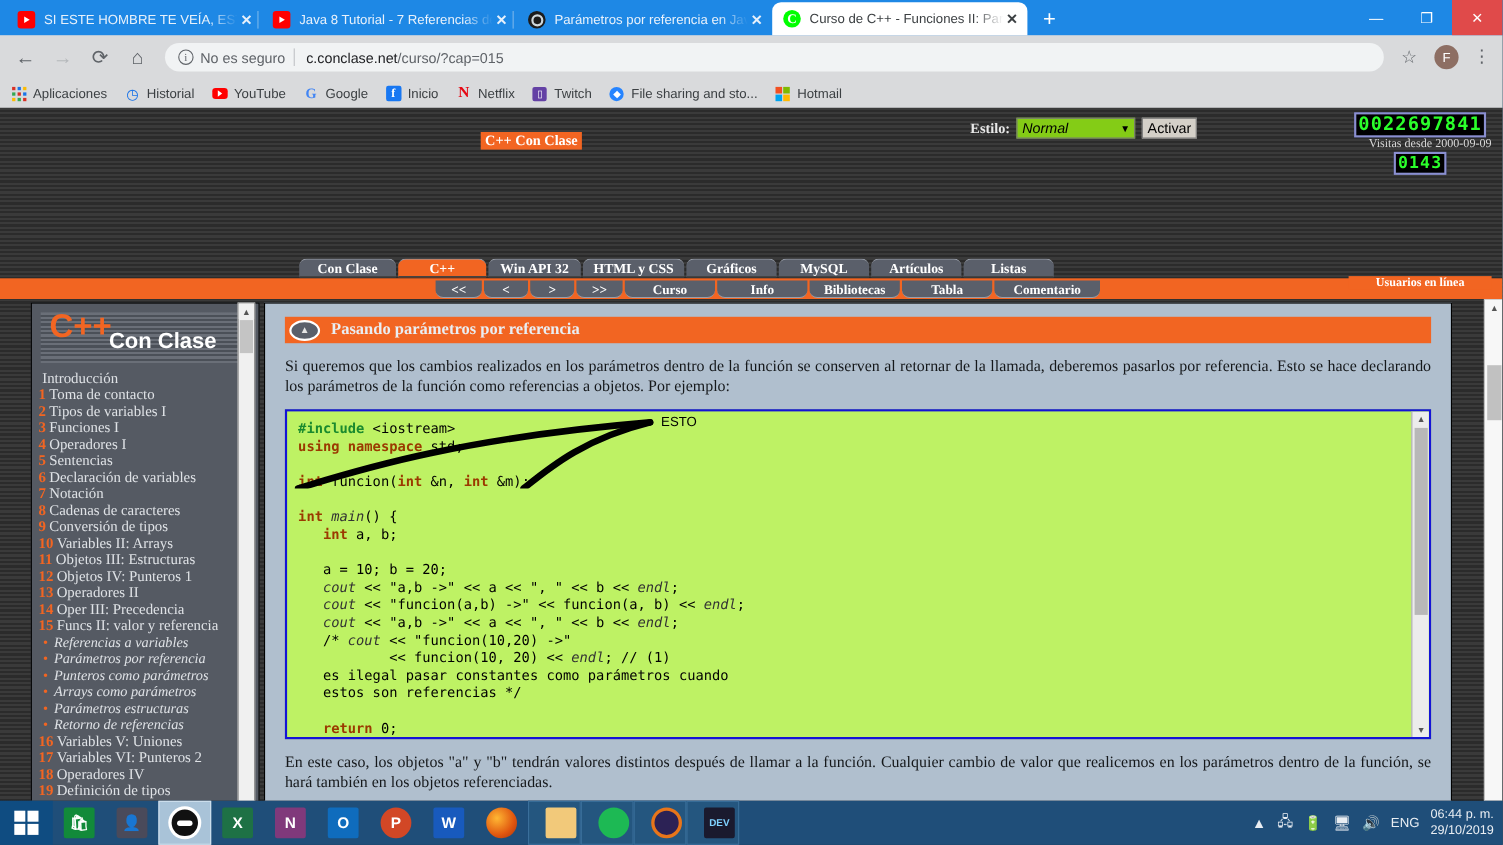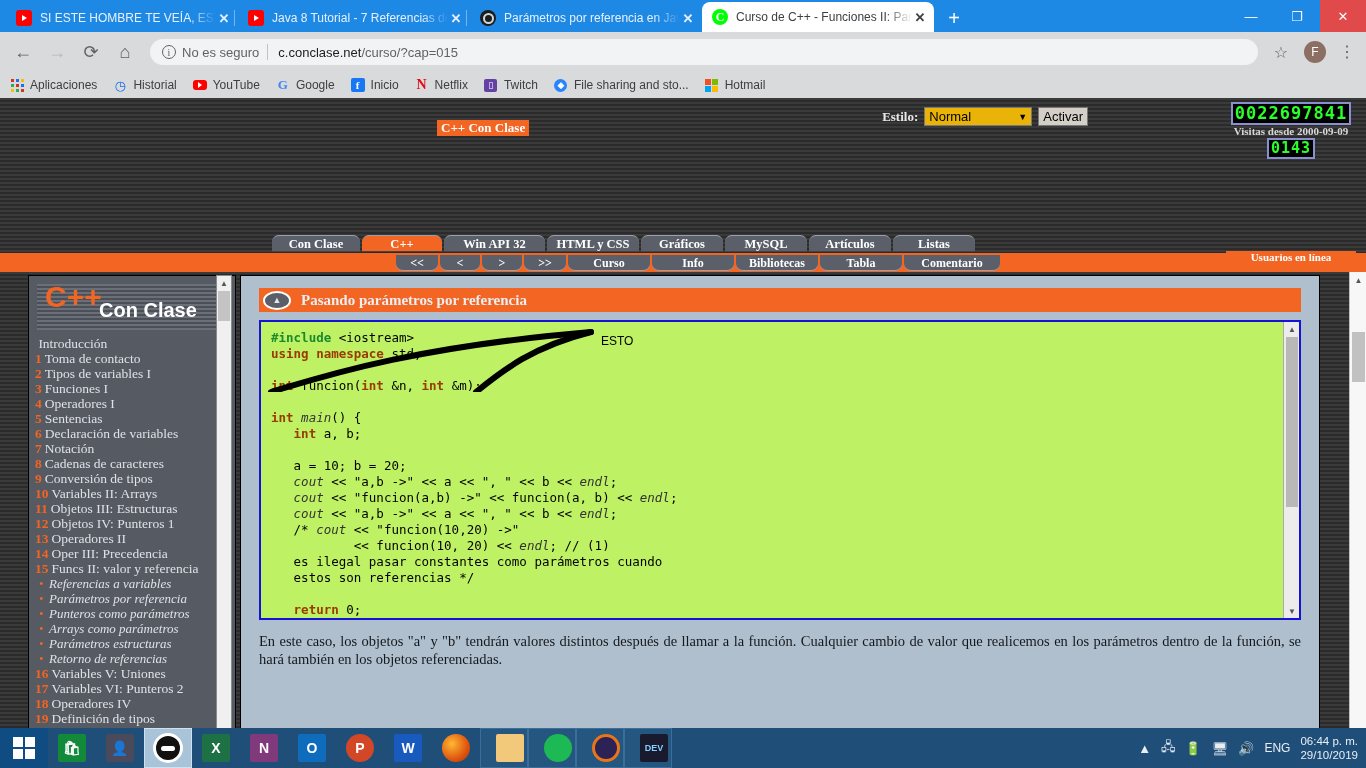--- a/index.html
+++ b/index.html
@@ -107,33 +107,33 @@
     position:absolute; left:288px; top:-2px;
     font-family:"Liberation Serif", serif; font-size:38px; color:#f2f2f2;
     text-shadow: 1px 1px 2px #000;
   }
   .subbadge {
     position:absolute; left:437px; top:22px; background:#f26522; color:#fff;
     font-family:"Liberation Serif", serif; font-weight:bold; font-size:13px; padding:0 4px;
   }
   .stylebox { position:absolute; right:278px; top:9px; display:flex; align-items:center; gap:6px; }
   .stylelabel { color:#e8e8e8; font-family:"Liberation Serif",serif; font-weight:bold; font-size:13px; }
-  .styleselect { width:108px; height:19px; background:#eab308; border:1px solid #777;
+  .styleselect { width:108px; height:19px; background:#84cc16; border:1px solid #777;
                  font-size:13px; display:flex; align-items:center; padding-left:4px; color:#000;
-                 font-family:"Liberation Sans",sans-serif; position:relative; }
+                 font-family:"Liberation Sans",sans-serif; position:relative;font-style:italic; }
   .styleselect .arr { position:absolute; right:4px; font-size:9px; }
   .activar { height:19px; background:#d4d0c8; border:1px solid #777; font-size:13px;
              padding:0 4px; display:flex; align-items:center; color:#000; }
 
   .counterbox { position:absolute; right:10px; top:4px; width:130px; text-align:center; }
   .lcd { background:#000; border:2px solid #8a8fd0; color:#2bff2b; font-family:"DejaVu Sans Mono", monospace;
          font-weight:bold; letter-spacing:1px; display:inline-block; padding:0 2px; }
   .lcd.big { font-size:17px; line-height:19px; }
   .lcd.small { font-size:15px; line-height:17px; }
-  .ctrtext { color:#d8d8d8; font-family:"Liberation Serif",serif; font-size:11px; font-weight:bold; line-height:13px; }
+  .ctrtext { color:#d8d8d8; font-family:"Liberation Serif",serif; font-size:11px; font-weight:normal; line-height:13px;text-align:right; }
   .onlinebar { background:#f26522; color:#fff; font-family:"Liberation Serif",serif;
                font-size:11px; font-weight:bold; text-align:center; width:130px; margin-top:1px; }
 
   
   .navrow1 { position:absolute; left:272px; top:137px; display:flex; }
   .navrow2 { position:absolute; left:396px; top:157px; display:flex; }
   .navtab {
     background:#5a5f6a; color:#fff; font-family:"Liberation Serif",serif; font-weight:bold;
     font-size:12.5px; height:17px; line-height:17px; text-align:center;
     border-radius:7px 7px 0 0; margin-right:2px; border-top:1px solid #9aa0ab;
@@ -388,21 +388,21 @@
         <div class="lcd small">0143</div>
       </div>
     </div>
 
     <div class="orangebarbg"></div>
     <div class="onlinebar" style="position:absolute;right:10px;top:152px;">Usuarios en línea</div>
 
     <div class="navrow1">
       <div class="navtab" style="width:88px">Con Clase</div>
       <div class="navtab orange" style="width:80px">C++</div>
-      <div class="navtab" style="width:101px">Win API 32</div>
+      <div class="navtab" style="width:84px">Win API 32</div>
       <div class="navtab" style="width:92px">HTML y CSS</div>
       <div class="navtab" style="width:82px">Gráficos</div>
       <div class="navtab" style="width:82px">MySQL</div>
       <div class="navtab" style="width:82px">Artículos</div>
       <div class="navtab" style="width:82px">Listas</div>
     </div>
 
     <div class="navrow2">
       <div class="navtab2" style="width:42px">&lt;&lt;</div>
       <div class="navtab2" style="width:40px">&lt;</div>
@@ -463,20 +463,21 @@
 
       </div>
 
       <div class="content">
         <div class="inner">
           <div class="secthead">
             <div class="knob">▲</div>
             <div class="t">Pasando parámetros por referencia</div>
           </div>
 
+          <div class="para">Si queremos que los cambios realizados en los parámetros dentro de la función se conserven al retornar de la llamada, deberemos pasarlos por referencia. Esto se hace declarando los parámetros de la función como referencias a objetos. Por ejemplo:</div>
 
           <div class="codewrap">
             <pre class="code"><span class="pp">#include</span> &lt;iostream&gt;
 <span class="kw">using namespace</span> std;
 
 <span class="kw">int</span> funcion(<span class="kw">int</span> &amp;n, <span class="kw">int</span> &amp;m);
 
 <span class="kw">int</span> <span class="em">main</span>() {
    <span class="kw">int</span> a, b;
 
@@ -488,21 +489,21 @@
            &lt;&lt; funcion(10, 20) &lt;&lt; <span class="em">endl</span>; // (1)
    es ilegal pasar constantes como parámetros cuando
    estos son referencias */
 
    <span class="kw">return</span> 0;</pre>
 
             <svg class="anno" width="400" height="70" viewBox="0 0 400 70">
               <path d="M10 70 C 60 55, 150 25, 330 10" stroke="#000" stroke-width="6" fill="none" stroke-linecap="round"></path>
               <path d="M215 70 C 240 50, 270 25, 330 10" stroke="#000" stroke-width="6" fill="none" stroke-linecap="round"></path>
             </svg>
-            <span class="annolabel" style="left:340px; top:12px;">ESTO</span>
+            <span class="annolabel" style="left:340px; top:2px;">ESTO</span>
 
             <div class="codesb">
               <div class="arrow">▲</div>
               <div class="thumb"></div>
               <div class="arrow bottom">▼</div>
             </div>
           </div>
 
           <div class="para">En este caso, los objetos "a" y "b" tendrán valores distintos después de llamar a la función. Cualquier cambio de valor que realicemos en los parámetros dentro de la función, se hará también en los objetos referenciadas.</div>
 

